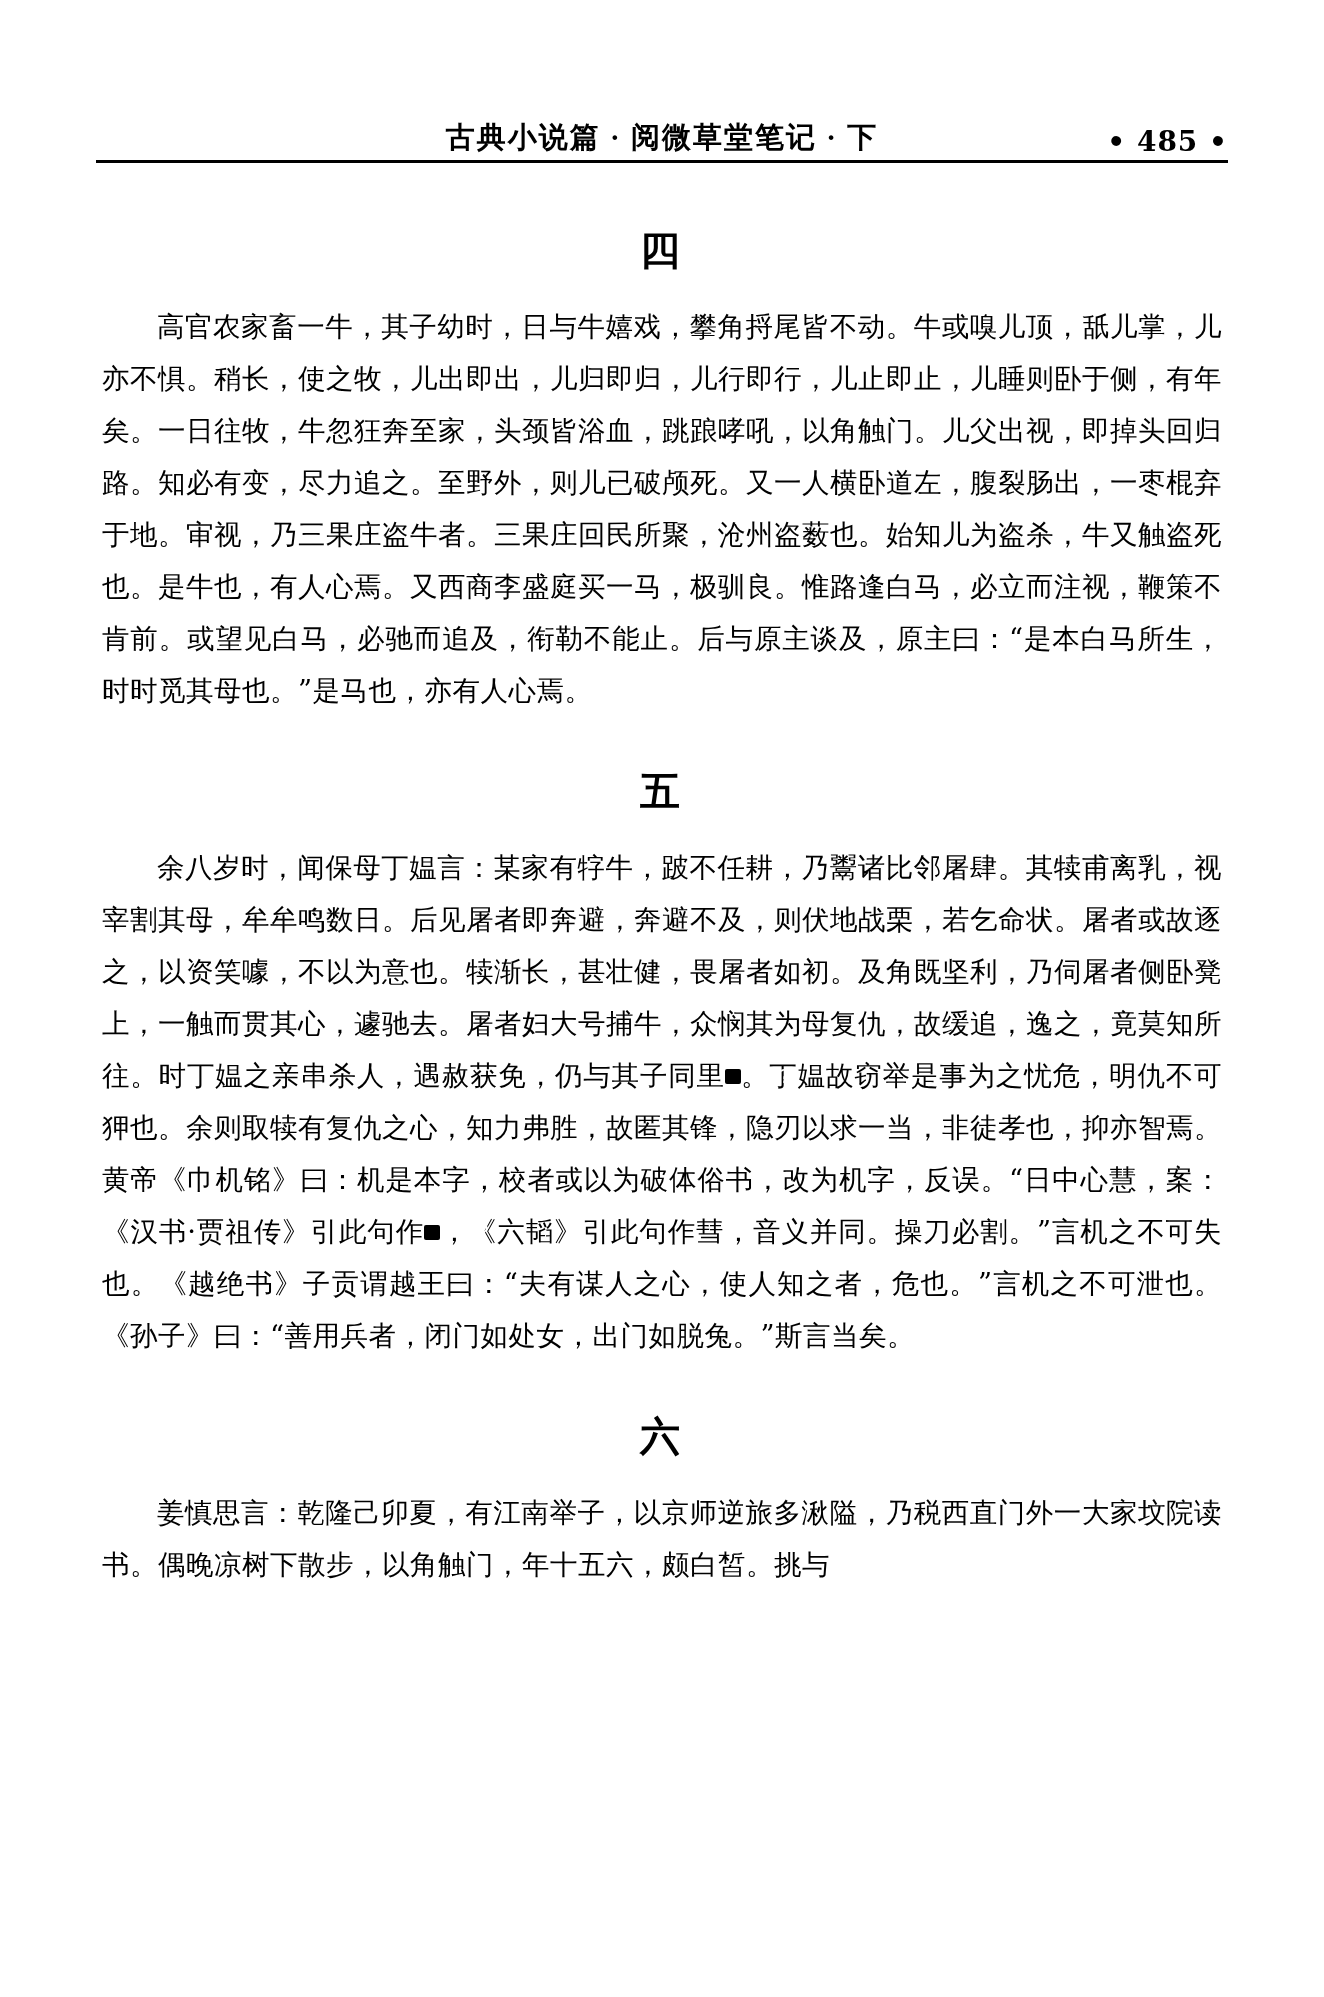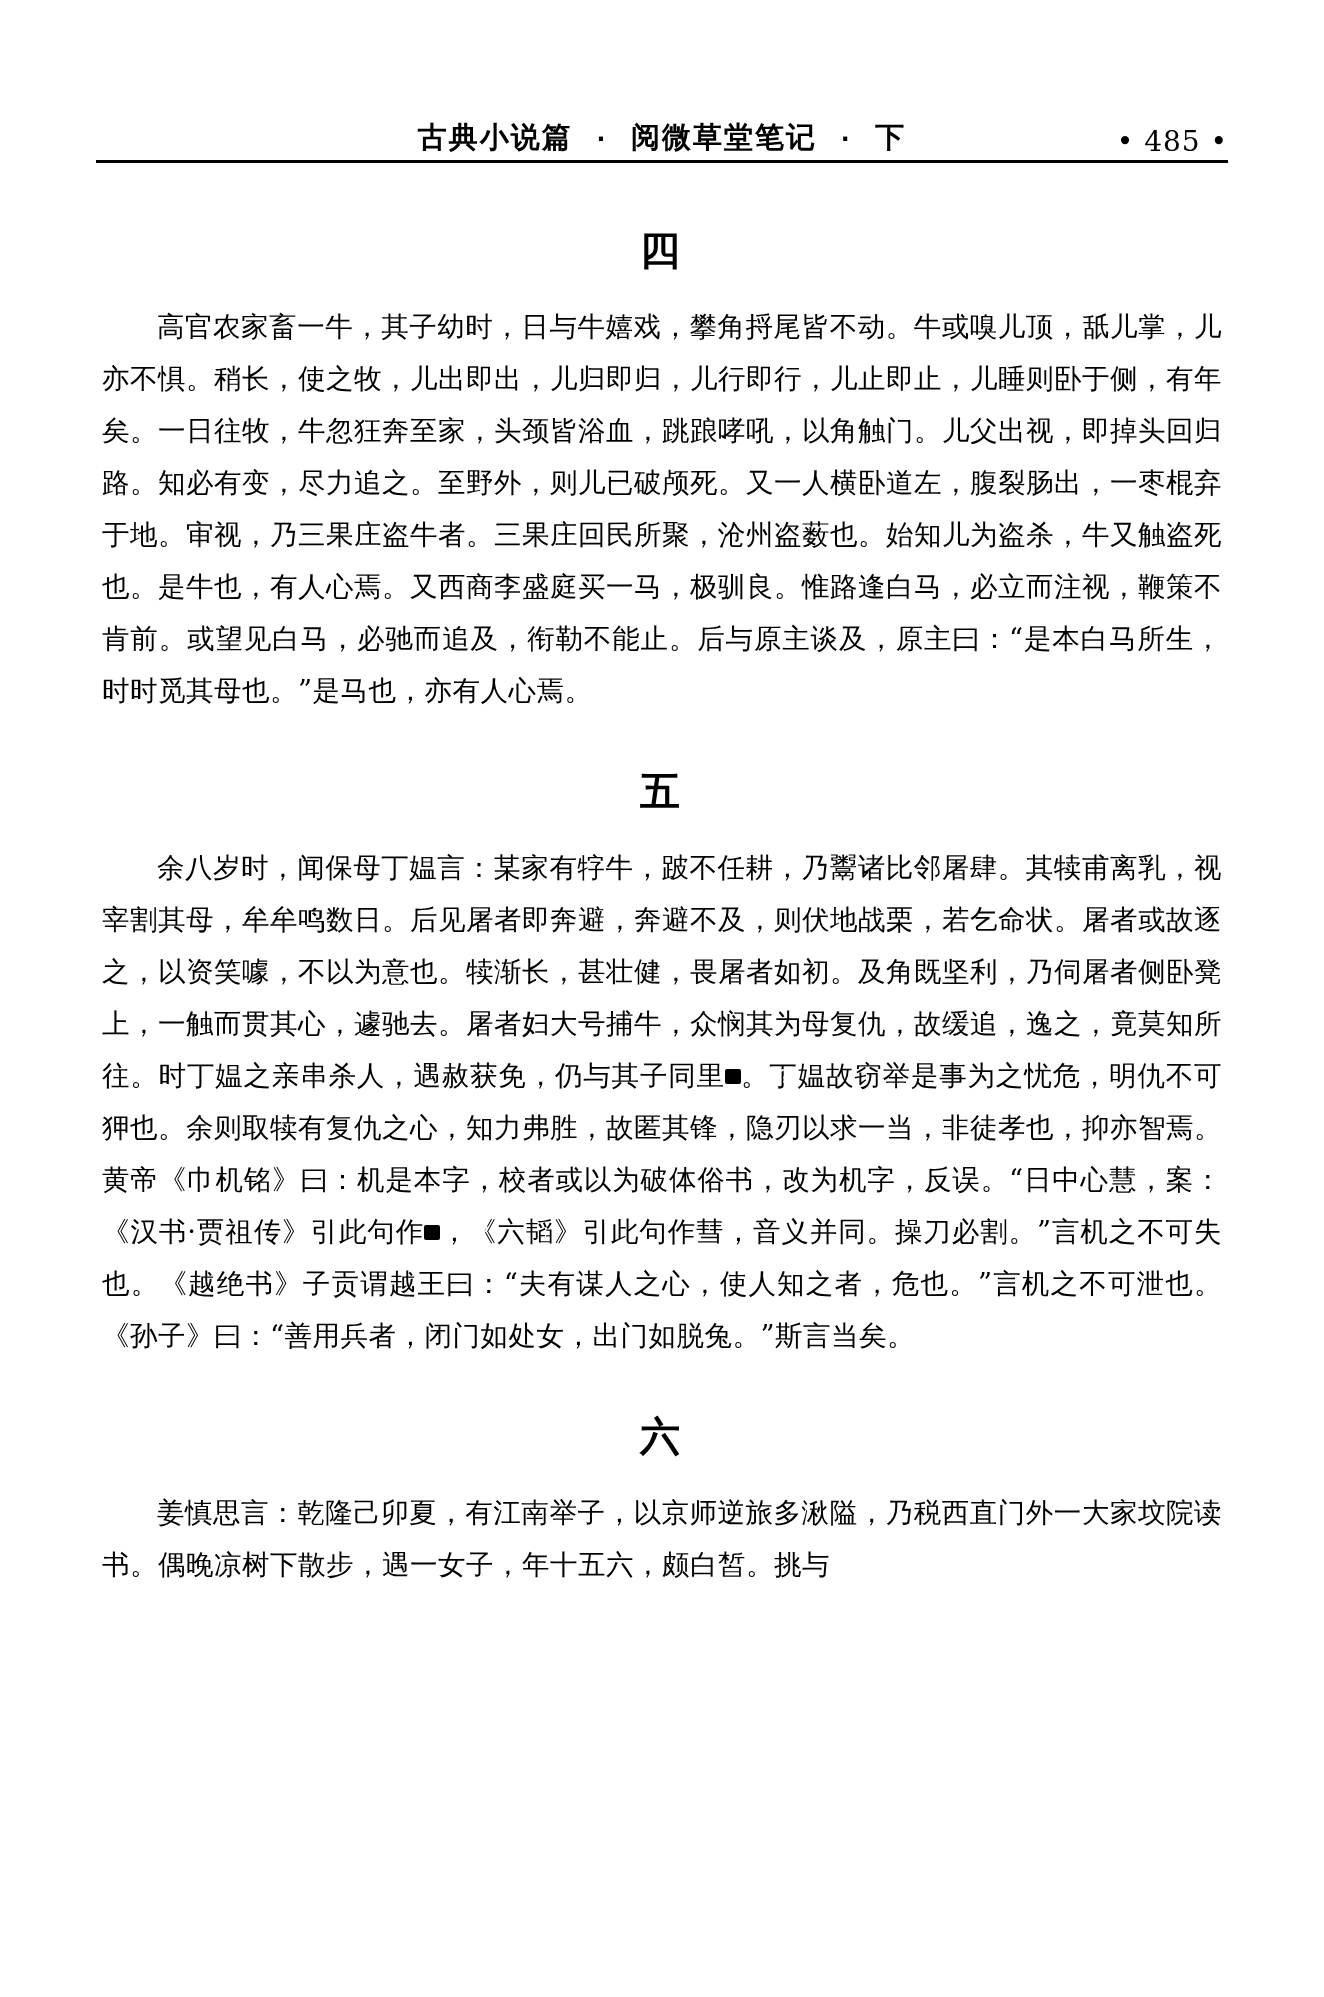--- a/index.html
+++ b/index.html
@@ -35,32 +35,32 @@
     justify-content: center;
   }
   .header-inner {
     width: 100%;
     display: flex;
     align-items: baseline;
     justify-content: center;
     position: relative;
   }
   .header-title {
-    font-family: Liberation Mono, monospace;
+    font-family: Liberation Serif, serif;
     font-size: 29px;
     font-weight: bold;
     letter-spacing: 2px;
     white-space: nowrap;
   }
   .header-page {
     position: absolute;
     right: 0;
     bottom: 0;
     font-size: 28px;
-    font-weight: normal;
+    font-weight: bold;
     letter-spacing: 1px;
     white-space: nowrap;
   }
   .header-rule {
     position: absolute;
     top: 160px;
     left: 96px;
     right: 96px;
     height: 0;
     border-top: 3px solid #000;
@@ -126,16 +126,16 @@
 
   <div class="content">
 
     <div class="section-number sec-1">四</div>
     <p class="para p-after-num">高官农家畜一牛，其子幼时，日与牛嬉戏，攀角捋尾皆不动。牛或嗅儿顶，舐儿掌，儿亦不惧。稍长，使之牧，儿出即出，儿归即归，儿行即行，儿止即止，儿睡则卧于侧，有年矣。一日往牧，牛忽狂奔至家，头颈皆浴血，跳踉哮吼，以角触门。儿父出视，即掉头回归路。知必有变，尽力追之。至野外，则儿已破颅死。又一人横卧道左，腹裂肠出，一枣棍弃于地。审视，乃三果庄盗牛者。三果庄回民所聚，沧州盗薮也。始知儿为盗杀，牛又触盗死也。是牛也，有人心焉。又西商李盛庭买一马，极驯良。惟路逢白马，必立而注视，鞭策不肯前。或望见白马，必驰而追及，衔勒不能止。后与原主谈及，原主曰：“是本白马所生，时时觅其母也。”是马也，亦有人心焉。</p>
 
     <div class="section-number sec-2">五</div>
     <p class="para p-after-num">余八岁时，闻保母丁媪言：某家有牸牛，跛不任耕，乃鬻诸比邻屠肆。其犊甫离乳，视宰割其母，牟牟鸣数日。后见屠者即奔避，奔避不及，则伏地战栗，若乞命状。屠者或故逐之，以资笑噱，不以为意也。犊渐长，甚壮健，畏屠者如初。及角既坚利，乃伺屠者侧卧凳上，一触而贯其心，遽驰去。屠者妇大号捕牛，众悯其为母复仇，故缓追，逸之，竟莫知所往。时丁媪之亲串杀人，遇赦获免，仍与其子同里<span class="tofu">?</span>。丁媪故窃举是事为之忧危，明仇不可狎也。余则取犊有复仇之心，知力弗胜，故匿其锋，隐刃以求一当，非徒孝也，抑亦智焉。黄帝《巾机铭》曰：机是本字，校者或以为破体俗书，改为机字，反误。“日中心慧，案：《汉书·贾祖传》引此句作<span class="tofu">?</span>，《六韬》引此句作彗，音义并同。操刀必割。”言机之不可失也。《越绝书》子贡谓越王曰：“夫有谋人之心，使人知之者，危也。”言机之不可泄也。《孙子》曰：“善用兵者，闭门如处女，出门如脱兔。”斯言当矣。</p>
 
     <div class="section-number sec-3">六</div>
-    <p class="para p-after-num">姜慎思言：乾隆己卯夏，有江南举子，以京师逆旅多湫隘，乃税西直门外一大家坟院读书。偶晚凉树下散步，遇一女子，年十五六，颇白皙。挑与</p>
+    <p class="para p-after-num">姜慎思言：乾隆己卯夏，有江南举子，以京师逆旅多湫隘，乃税西直门外一大家坟院读书。偶晚凉树下散步，以角触门，年十五六，颇白皙。挑与</p>
 
   </div>
 </div>
 
 </body></html>

